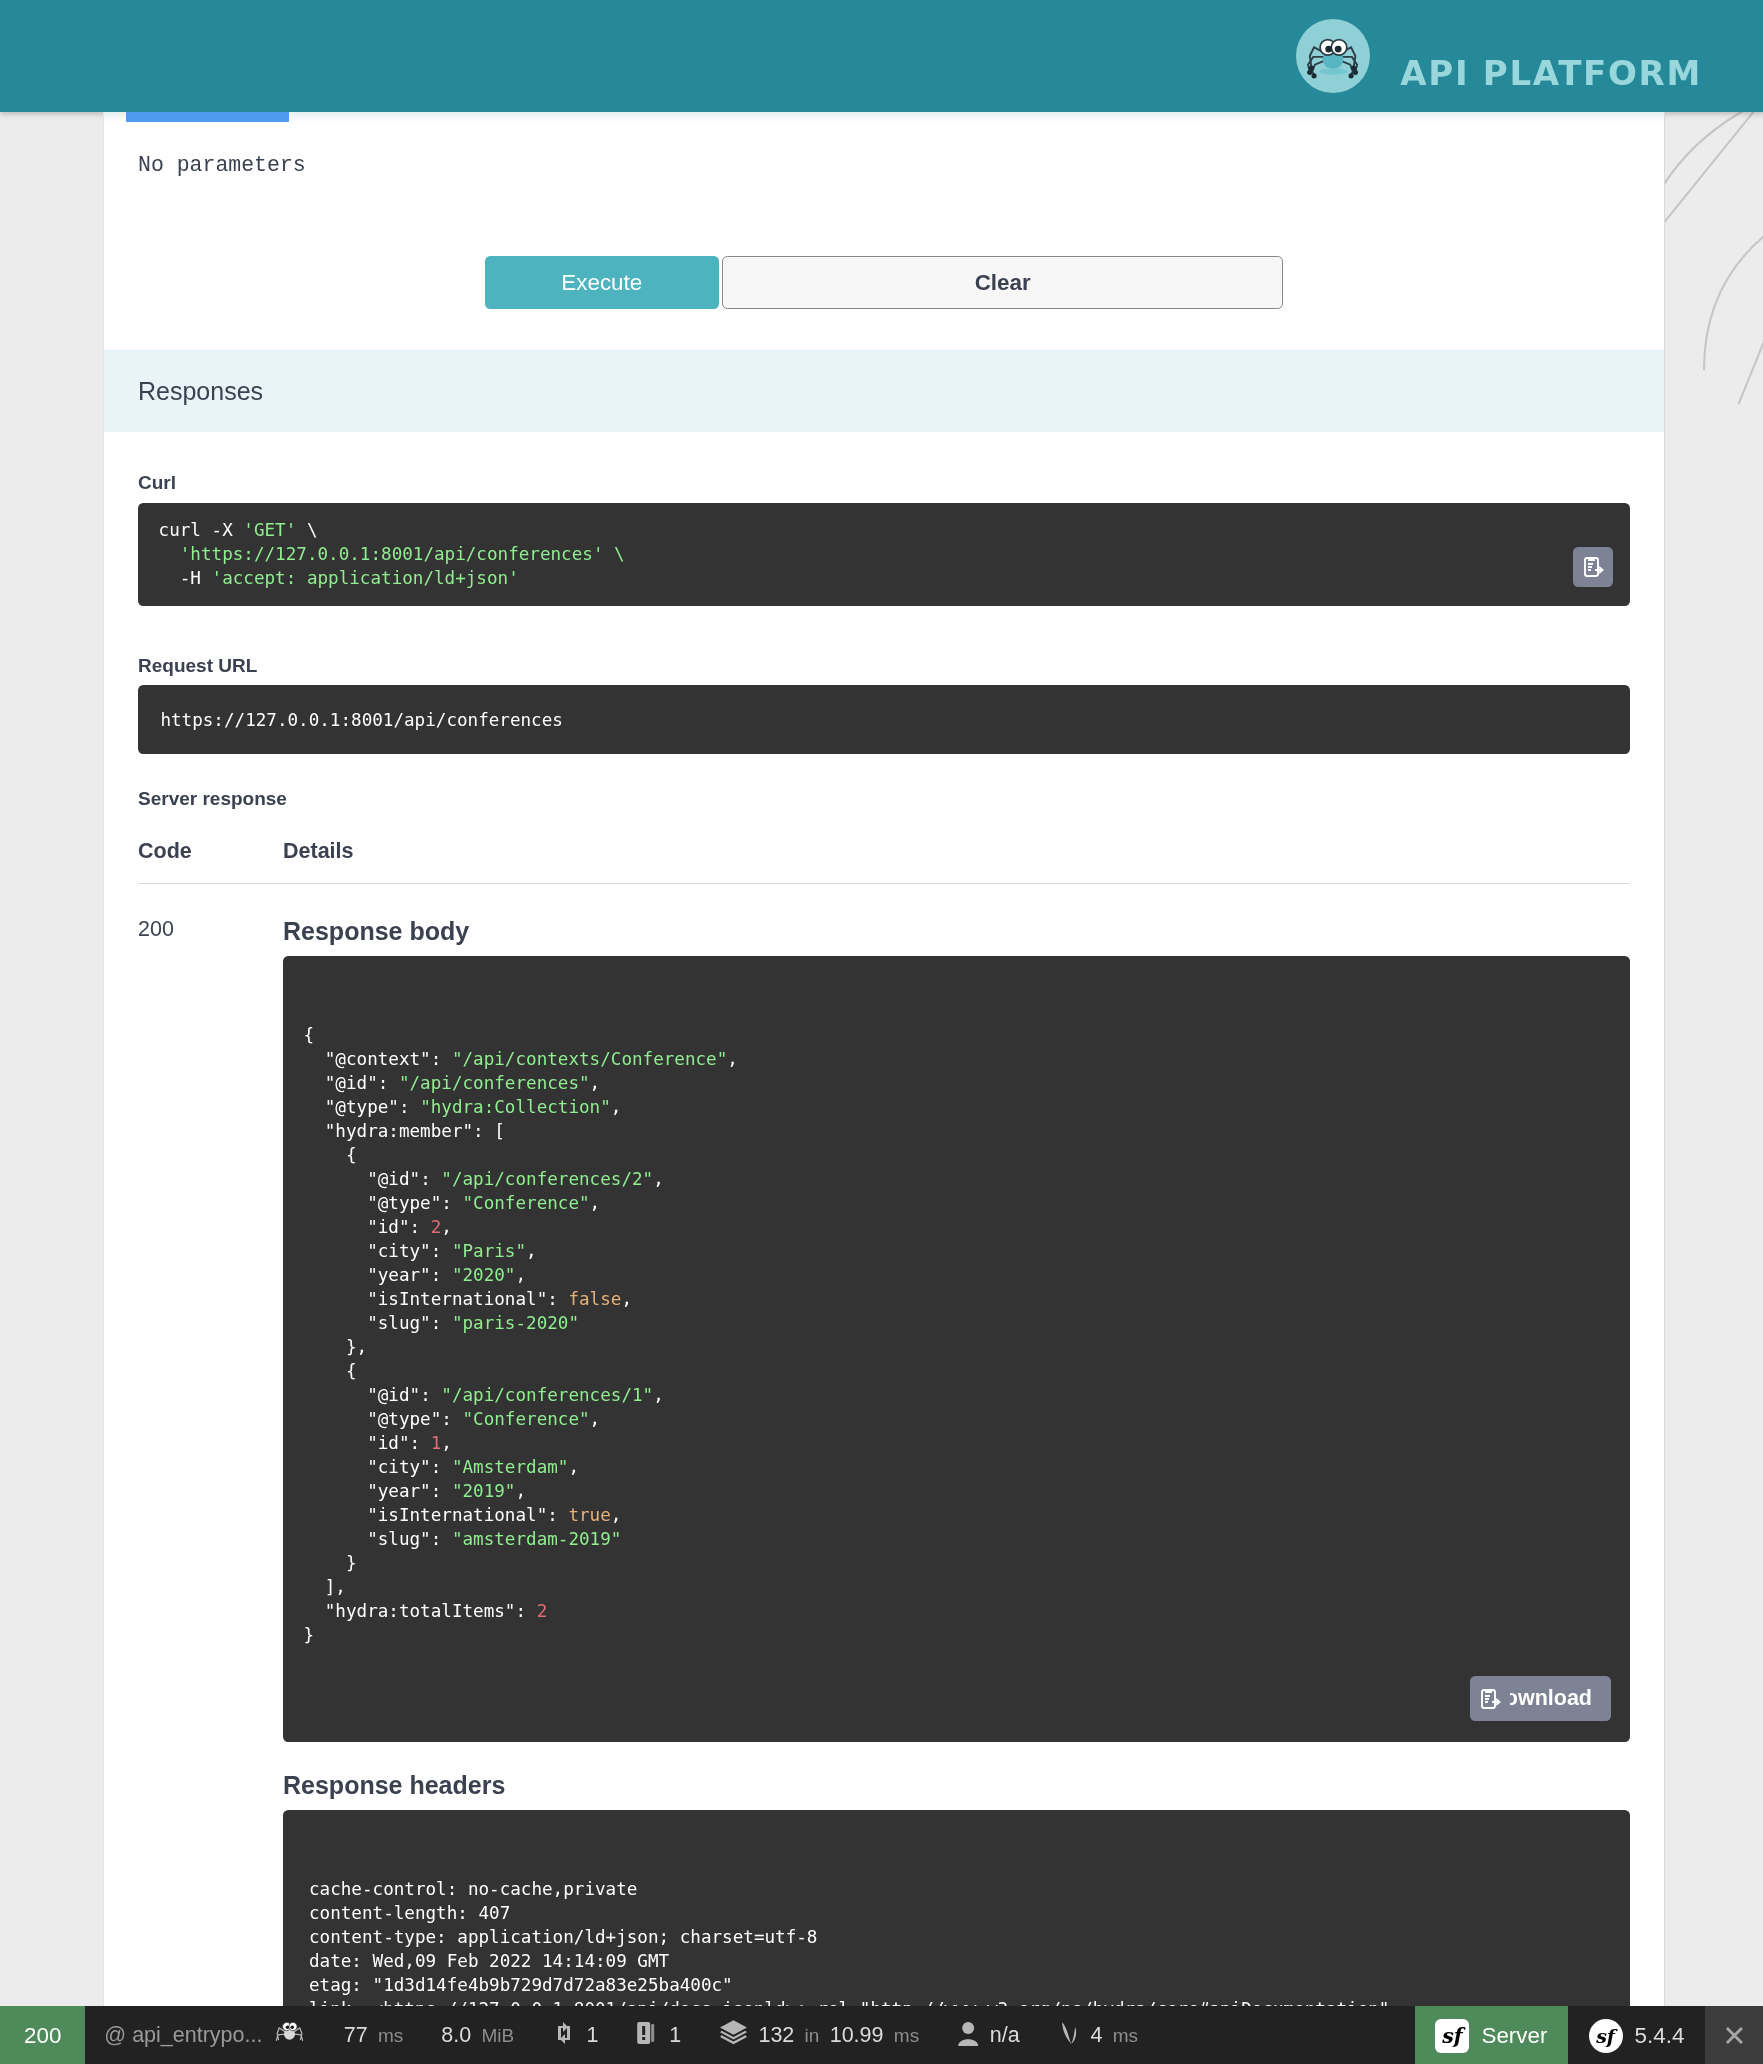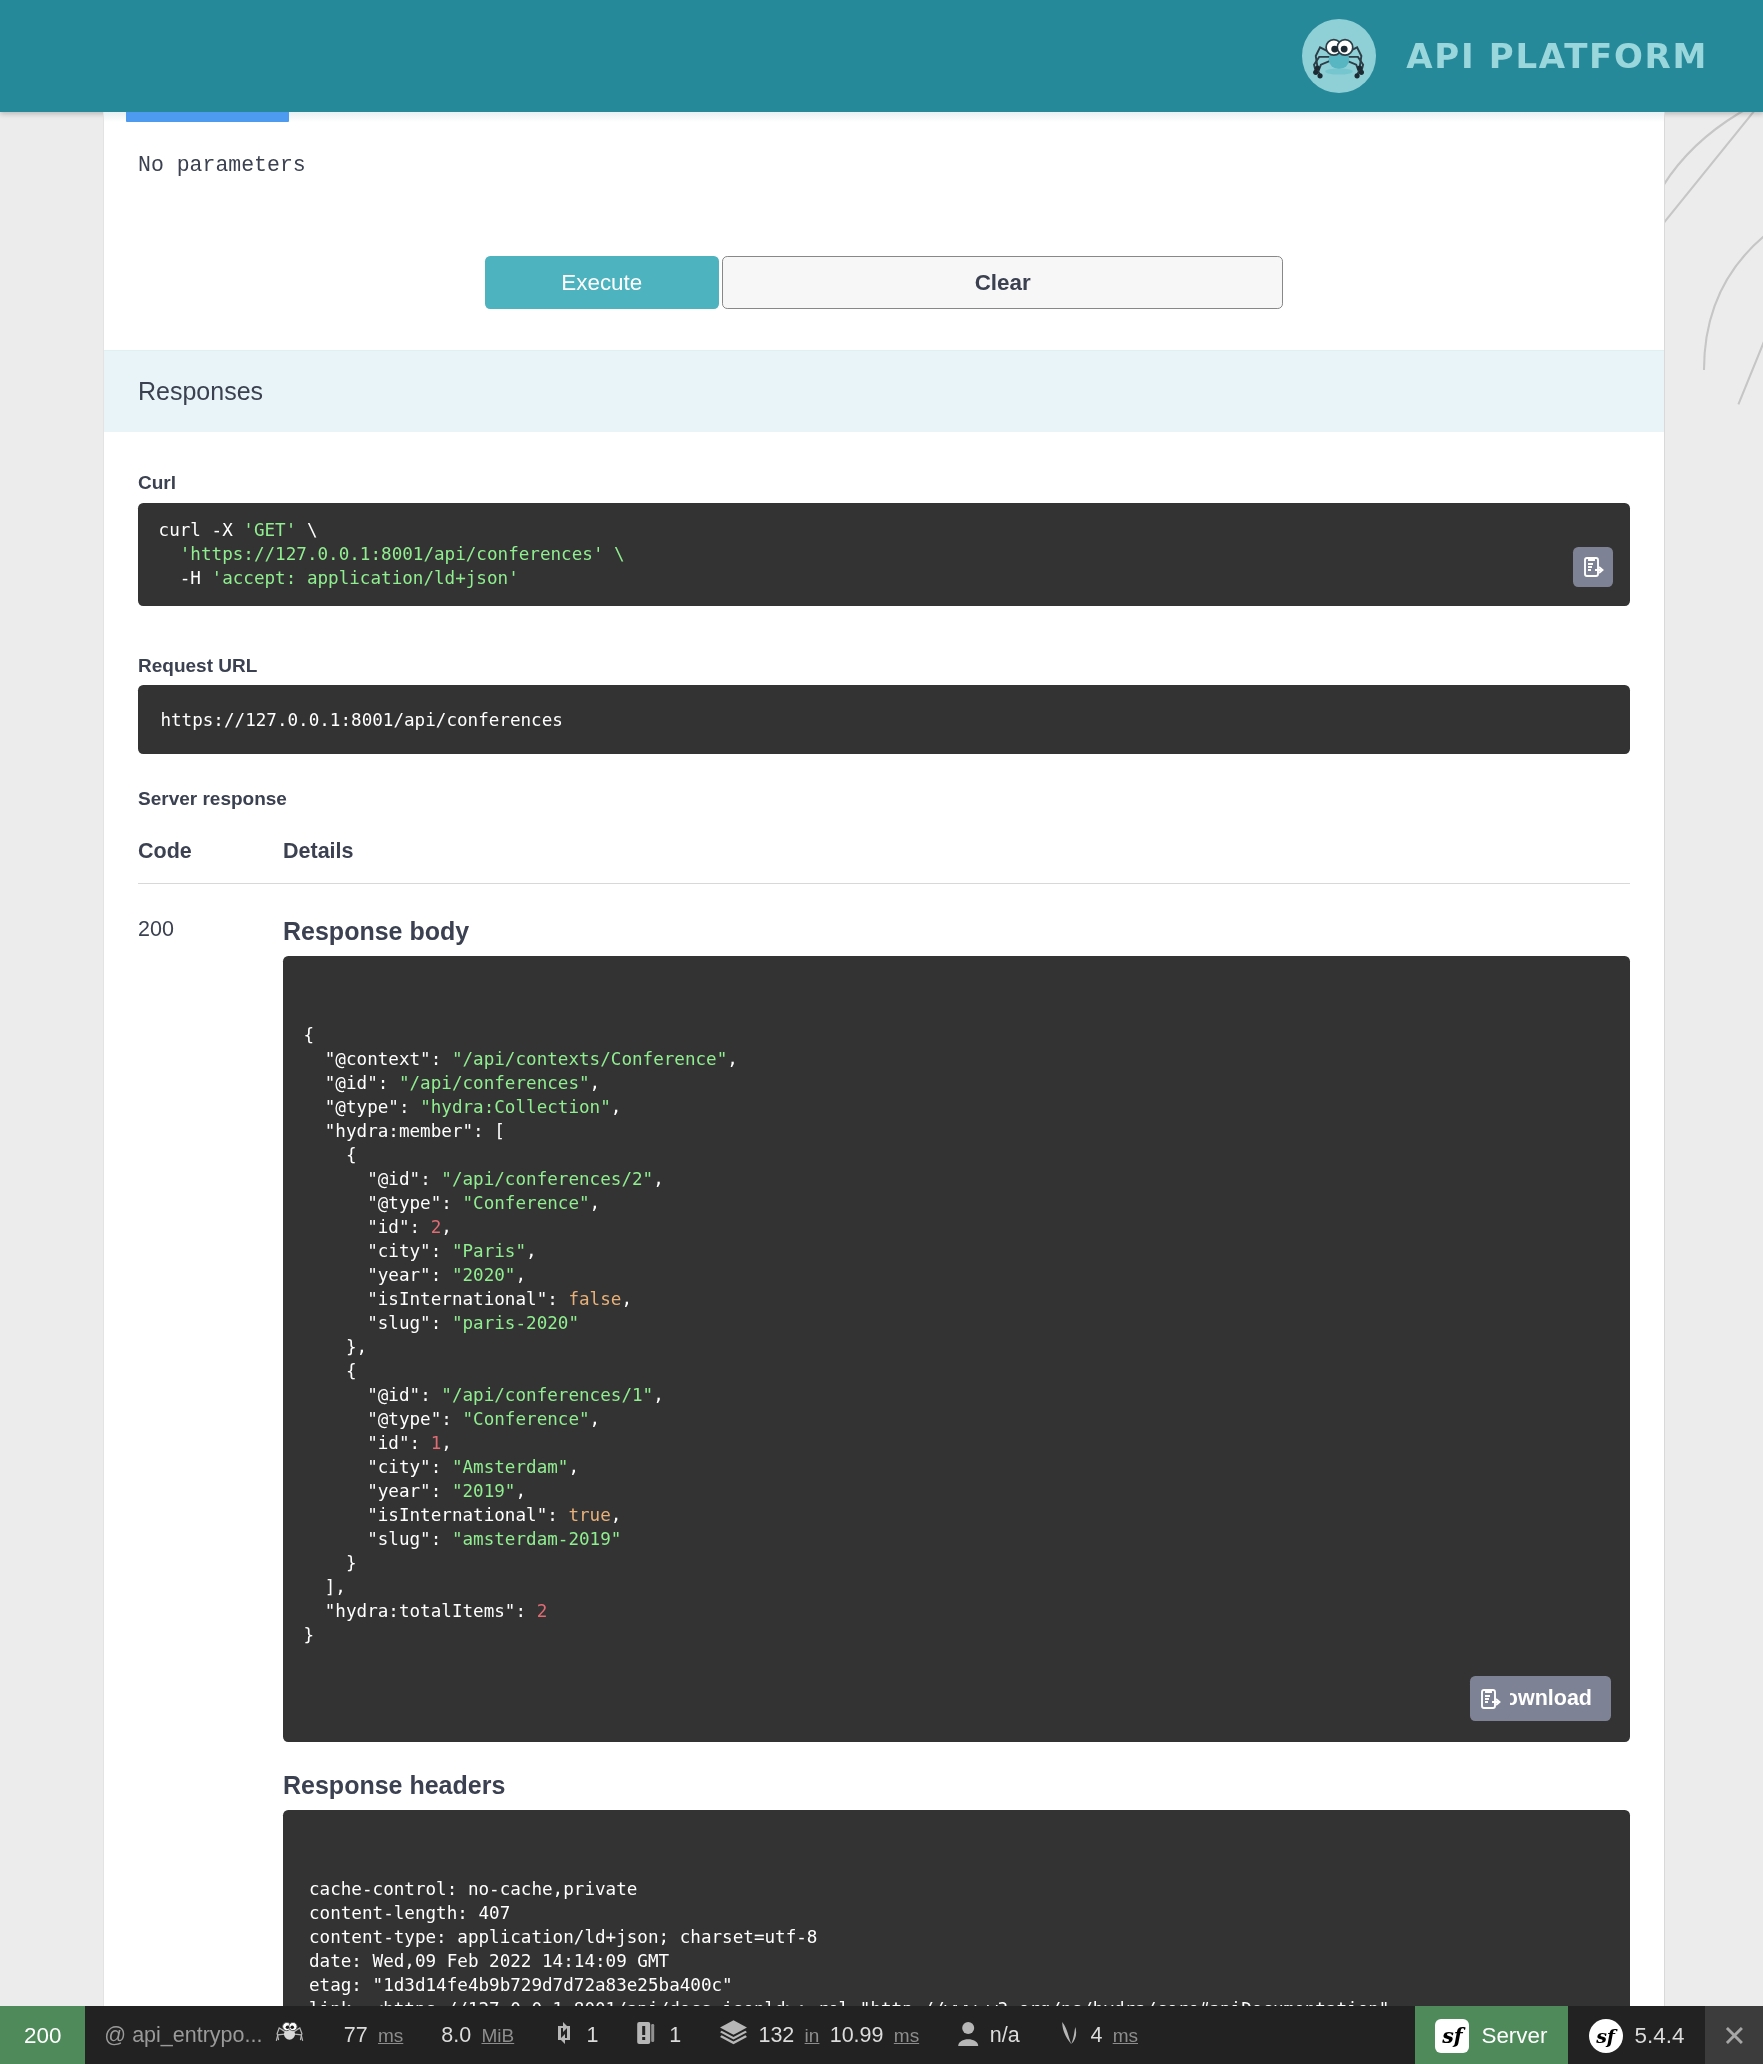--- a/index.html
+++ b/index.html
@@ -15,22 +15,22 @@
   .web { position: absolute; top: -146px; right: -198px; width: 774px; height: 688px;
          pointer-events: none; z-index: 2; opacity: .55; }
 
   
   .header {
     position: absolute; top: 0; left: 0; width: 1764px; height: 112px;
     background: #26899a; z-index: 3;
     box-shadow: 0 1.7px 5.2px rgba(0,0,0,.22);
   }
   .brand {
-    position: absolute; right: 56px; top: 19px;
-    display: flex; align-items: center; gap: 30px;
+    position: absolute; right: 62px; top: 19px;
+    display: flex; align-items: flex-end; gap: 30px;
   }
   .brand-logo {
     width: 74px; height: 74px; border-radius: 50%;
     background: #8fd0d6; position: relative;
     display: flex; align-items: center; justify-content: center;
   }
   .brand-name {
     color: #9ad7dd; font-size: 34px; letter-spacing: 1.7px;
     font-weight: 700; font-family: "DejaVu Sans", sans-serif;
   }
@@ -130,21 +130,21 @@
   .toolbar {
     position: absolute; left: 0; bottom: 0; width: 1764px; height: 59px;
     background: #222222; z-index: 9; display: flex; align-items: stretch;
     font-family: "Liberation Sans", sans-serif; color: #dcdcdc;
   }
   .tb-status {
     background: #4f8a5b; color:#fff; display:flex; align-items:center;
     padding: 0 24px; font-size: 22.4px;
   }
   .tb-item { display: flex; align-items: center; gap: 10.3px; padding: 0 19px; font-size: 21.5px; justify-content: center; }
-  .tb-unit { color: #8d8d8d; font-size: 19px; text-decoration: underline; }
+  .tb-unit { color: #8d8d8d; font-size: 19px; }
   .tb-dim  { color: #9a9a9a; }
   .tb-spacer { flex: 1; }
   .tb-server {
     background: #4f8a5b; color: #fff; display: flex; align-items: center;
     gap: 12px; padding: 0 20.6px; font-size: 22.4px;
   }
   .sf-badge-white {
     width: 34px; height: 34px; background: #fff; border-radius: 6px;
     display:flex; align-items:center; justify-content:center;
     color:#000; font-style: italic; font-weight: 700; font-size: 20.6px;

